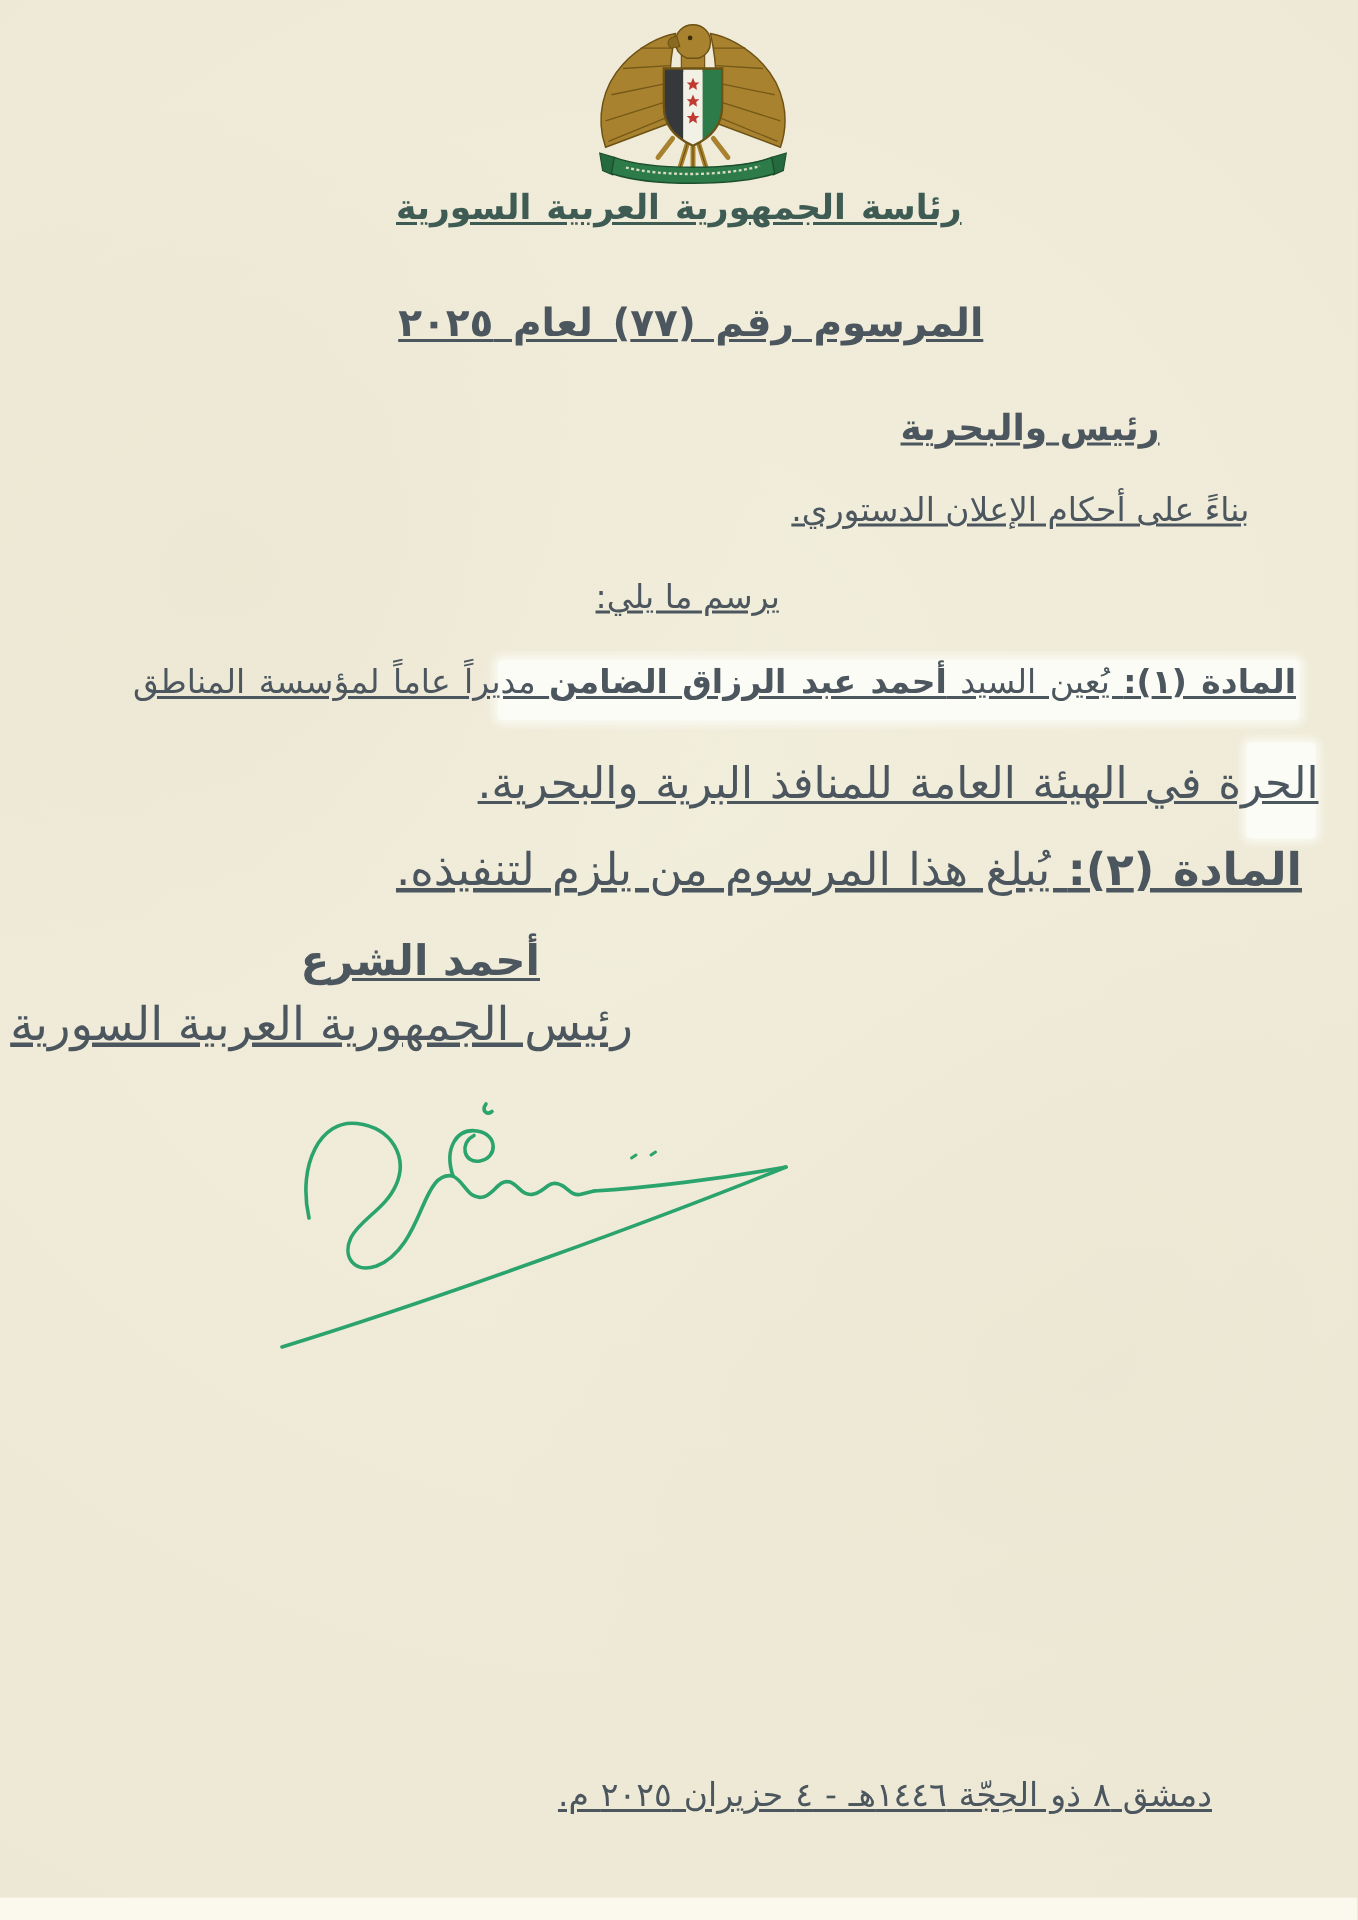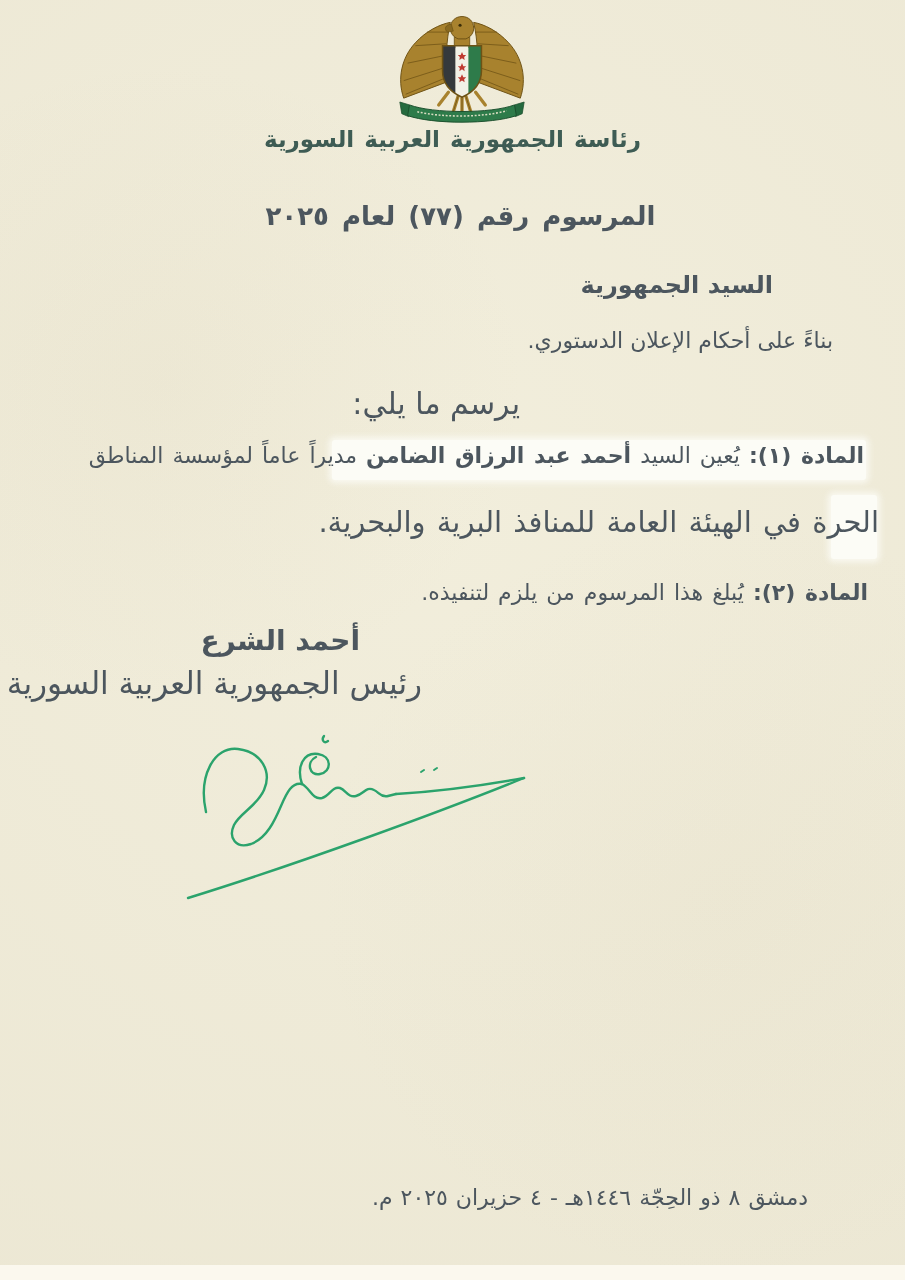--- a/index.html
+++ b/index.html
@@ -10,33 +10,33 @@
     overflow:hidden;
     background:
       radial-gradient(130% 90% at 48% 38%, rgba(255,255,255,0.05), rgba(120,100,60,0.05)),
       radial-gradient(40% 25% at 18% 30%, rgba(205,193,160,0.10), rgba(205,193,160,0)),
       radial-gradient(45% 30% at 80% 70%, rgba(205,193,160,0.08), rgba(205,193,160,0)),
       #f1edda;
     font-family:"DejaVu Sans", sans-serif;
     color:#4c565e;
   }
   .abs{position:absolute;}
-  .ar{direction:rtl; unicode-bidi:plaintext; white-space:nowrap;}
+  .ar{direction:rtl; unicode-bidi:plaintext; white-space:nowrap;text-decoration:underline;}
   .center{left:0;right:0;text-align:center;}
   
   .org-ar{top:126px;font-size:23px;font-weight:bold;color:#3e5c54;word-spacing:2px;}
   .org-en{top:160px;font-size:16px;color:#8f9498;letter-spacing:1.6px;font-family:"Liberation Sans",sans-serif;}
   .title{top:201px;font-size:26px;font-weight:bold;word-spacing:4px;transform:translateX(8px);}
   
   .issuer{top:271px;right:132px;font-size:24px;font-weight:bold;}
   .preamble{top:328px;right:72px;font-size:22px;}
-  .enactment{top:386px;right:385px;font-size:30px;}
+  .enactment{top:386px;right:385px;font-size:22px;}
   .a1l1{top:443px;right:41px;font-size:22px;word-spacing:2px;}
   .a1l2{top:505px;right:26px;font-size:29px;word-spacing:2px;}
-  .a2{top:580px;right:37px;font-size:22px;word-spacing:2px;}
+  .a2{top:563px;right:37px;font-size:30px;word-spacing:2px;}
   .bold{font-weight:bold;}
   .sig-name{top:624px;right:545px;font-size:28px;font-weight:bold;}
   .sig-title{top:665px;right:483px;font-size:31px;}
   .date-line{top:1185px;right:97px;font-size:22px;word-spacing:1px;}
   
   .patch{background:#fcfcf6;border-radius:3px;box-shadow:0 0 6px 3px rgba(252,252,246,0.85);}
   .patch1{left:332px;top:440px;width:534px;height:40px;}
   .patch2{left:831px;top:495px;width:46px;height:64px;}
   .bottom-strip{left:0;right:0;bottom:0;height:15px;background:#fbf8ee;}
   .emblem{left:394px;top:12px;width:136px;height:114px;}
@@ -104,21 +104,21 @@
     <path d="M16,95 L6,92 L8,104 L15,107 Z" fill="#256a3e" stroke="#1c4f2d" stroke-width="0.8"></path>
     <path d="M124,95 L134,92 L132,104 L125,107 Z" fill="#256a3e" stroke="#1c4f2d" stroke-width="0.8"></path>
     <path d="M16,95 C40,104 100,104 124,95 L126,106 C100,115 40,115 14,106 Z" fill="#2e7b4a" stroke="#1c4f2d" stroke-width="1"></path>
     <path d="M24,102 C50,108 90,108 116,101" fill="none" stroke="#d9dcc0" stroke-width="1.6" stroke-dasharray="2 1.7"></path>
   </svg>
 
   <div class="abs txt ar center org-ar">رئاسة الجمهورية العربية السورية</div>
 
   <div class="abs txt ar center title">المرسوم رقم (٧٧) لعام ٢٠٢٥</div>
 
-  <div class="abs txt ar issuer">السيد الجمهورية</div>
+  <div class="abs txt ar issuer">رئيس والبحرية</div>
   <div class="abs txt ar preamble">بناءً على أحكام الإعلان الدستوري.</div>
   <div class="abs txt ar enactment">يرسم ما يلي:</div>
 
   <div class="abs txt ar a1l1">
     <span class="bold">المادة (١):</span><span> يُعين السيد </span><span class="bold">أحمد عبد الرزاق الضامن</span><span> مديراً عاماً لمؤسسة المناطق</span>
   </div>
   <div class="abs txt ar a1l2">الحرة في الهيئة العامة للمنافذ البرية والبحرية.</div>
 
   <div class="abs txt ar a2">
     <span class="bold">المادة (٢):</span><span> يُبلغ هذا المرسوم من يلزم لتنفيذه.</span>

